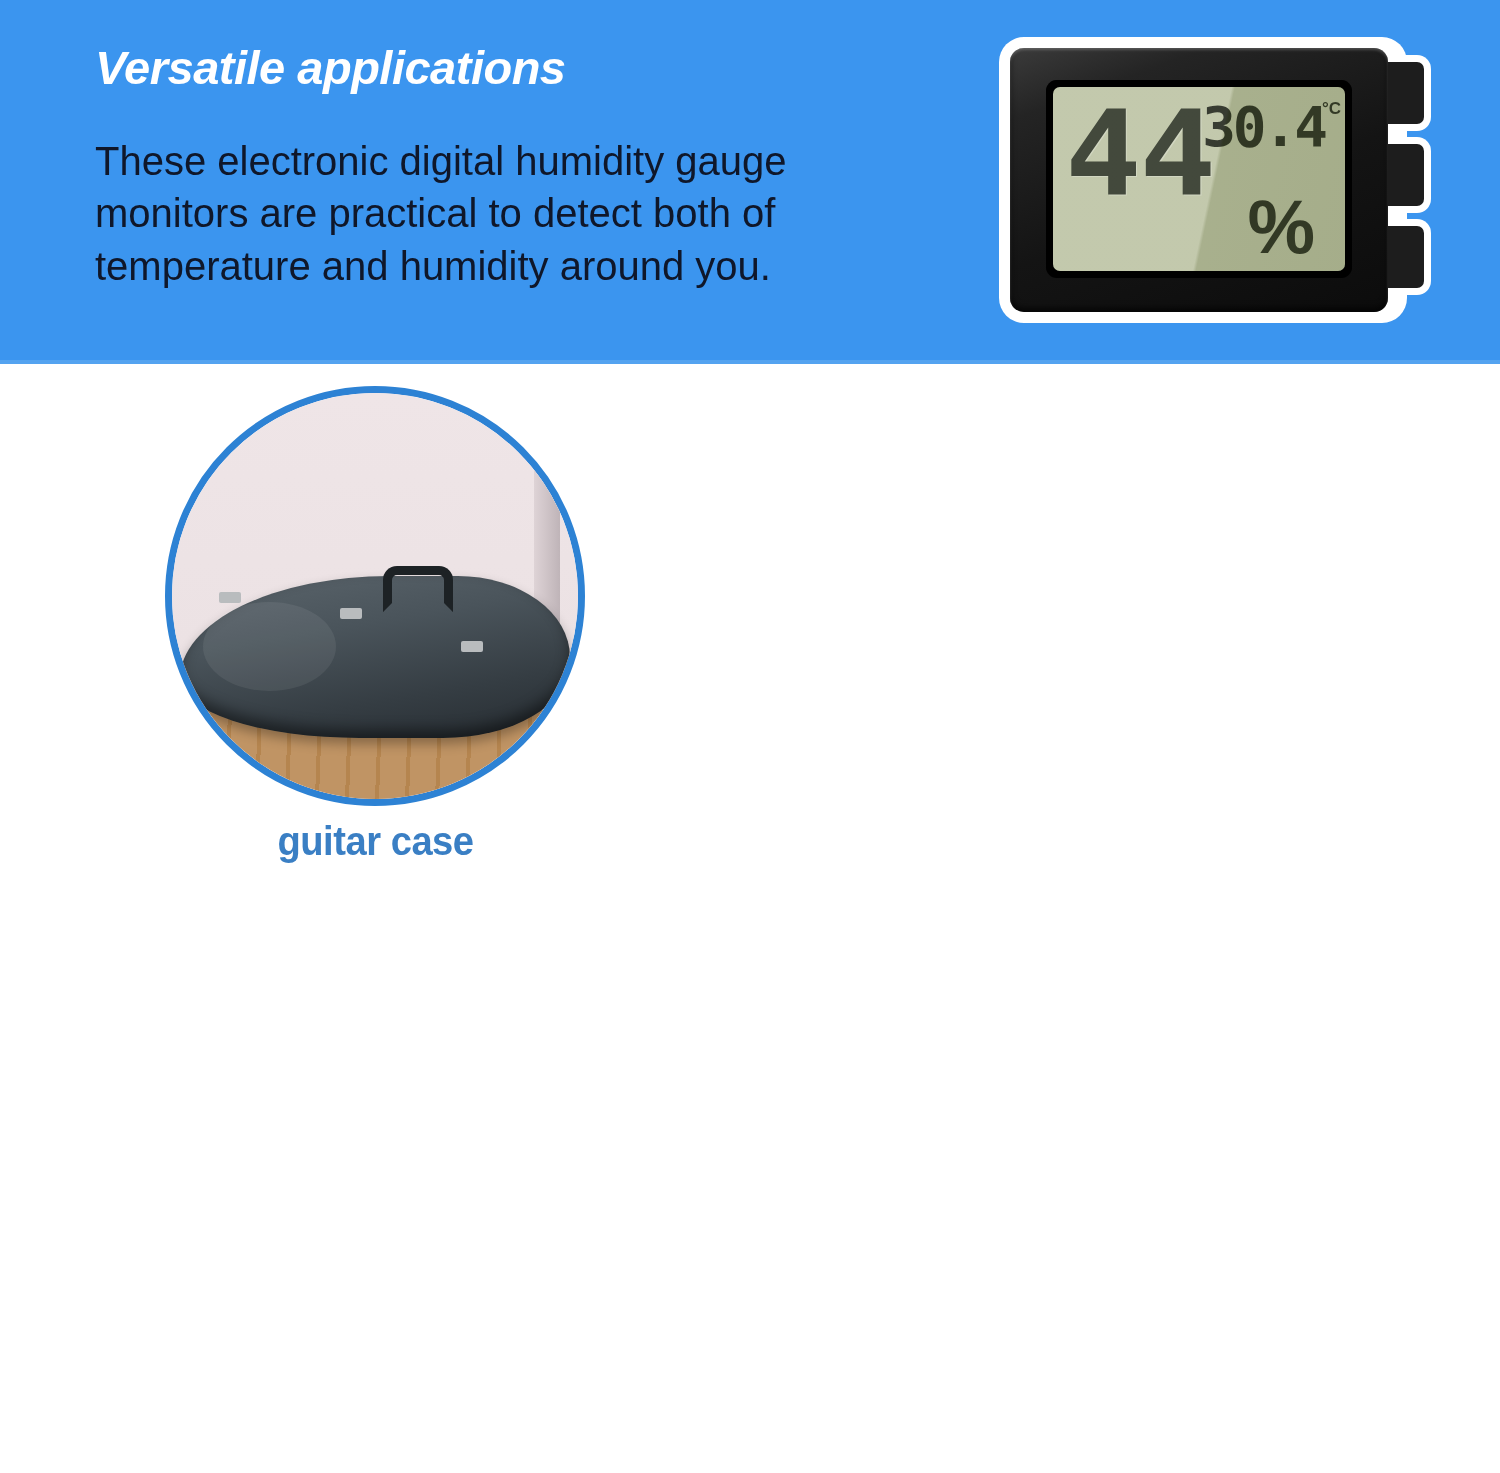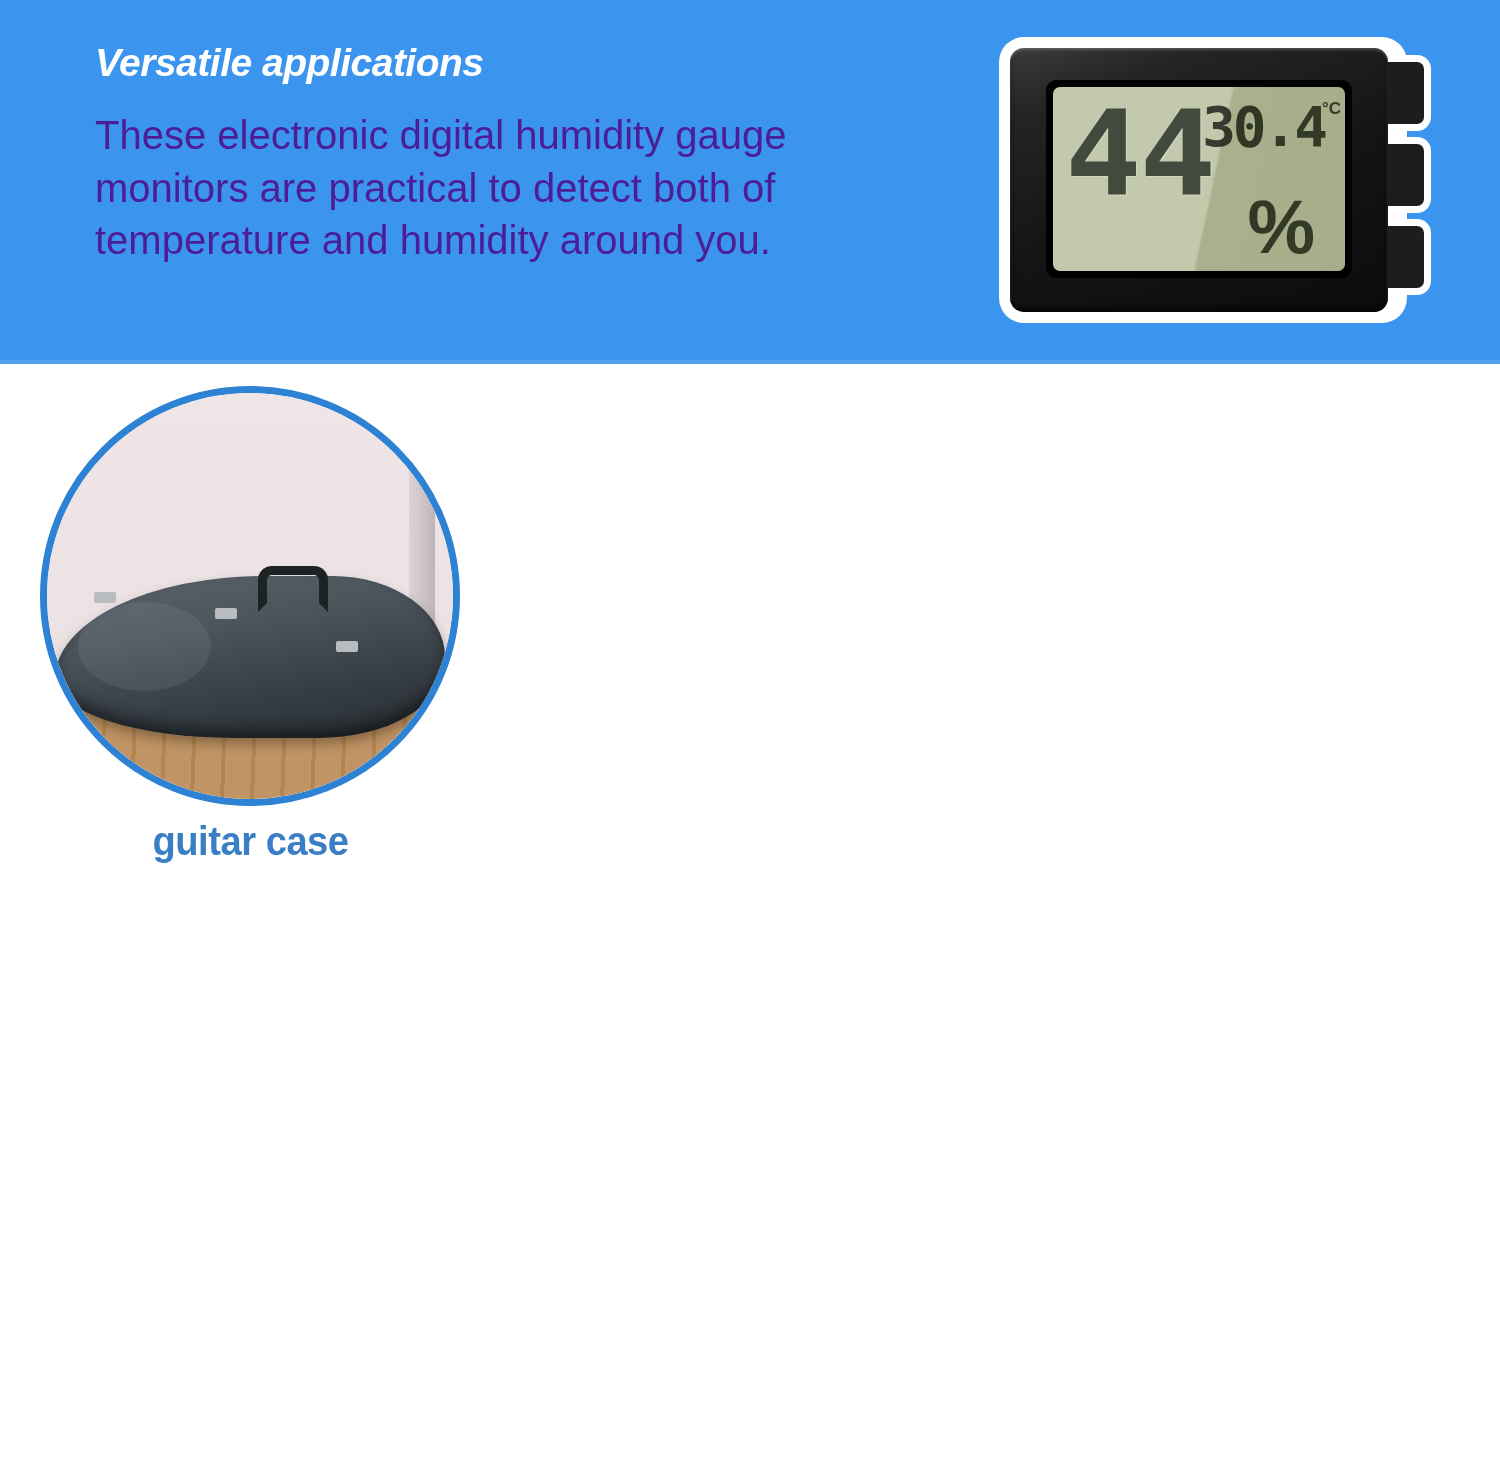--- a/index.html
+++ b/index.html
@@ -13,27 +13,27 @@
 
   
   .header-band {
     position: absolute; left: 0; top: 0;
     width: 1500px; height: 364px;
     background: #3b95ef;
     border-bottom: 4px solid #54a3f0;
   }
   .header-text { position: absolute; left: 95px; top: 42px; width: 840px; }
   .header-title {
-    font-size: 39px; font-weight: bold; font-style: italic;
+    font-size: 47px; font-weight: bold; font-style: italic;
     color: #ffffff; letter-spacing: -0.5px; line-height: 1.1;
     white-space: nowrap;
   }
   .header-body {
-    margin-top: 24px;
-    font-size: 40px; color: #4c1d95; line-height: 1.32;
+    margin-top: 41px;
+    font-size: 40px; color: #0f172a; line-height: 1.32;
     font-weight: 400;
   }
 
   
   .device-wrap { position: absolute; left: 1000px; top: 38px; width: 430px; height: 285px; }
   .device-outline {
     position: absolute; left: 8px; top: 8px; width: 390px; height: 268px;
     background: #ffffff; border-radius: 16px;
     box-shadow: 0 0 0 9px #ffffff;
   }
@@ -87,21 +87,21 @@
   .lcd-pct {
     position: absolute; right: 30px; bottom: 6px;
     font-size: 76px; font-weight: bold; line-height: 1; color: #171c10;
   }
 
   
   .grid {
     position: absolute; left: 0; top: 372px;
     width: 1500px; height: 1101px;
     display: grid;
-    grid-template-columns: repeat(3, 1fr);
+    grid-template-columns: repeat(2, 1fr);
     grid-template-rows: repeat(2, 550px);
   }
   .cell { position: relative; display: flex; flex-direction: column; align-items: center; }
   .circle-holder { position: relative; width: 420px; height: 430px; margin-top: 14px; }
   .circle {
     position: absolute; left: 50%; top: 0; transform: translateX(-50%);
     width: 420px; height: 420px; border-radius: 50%;
     border: 7px solid #2d82d4; overflow: hidden; background: #fff;
   }
   .photo { position: absolute; inset: 0; }

